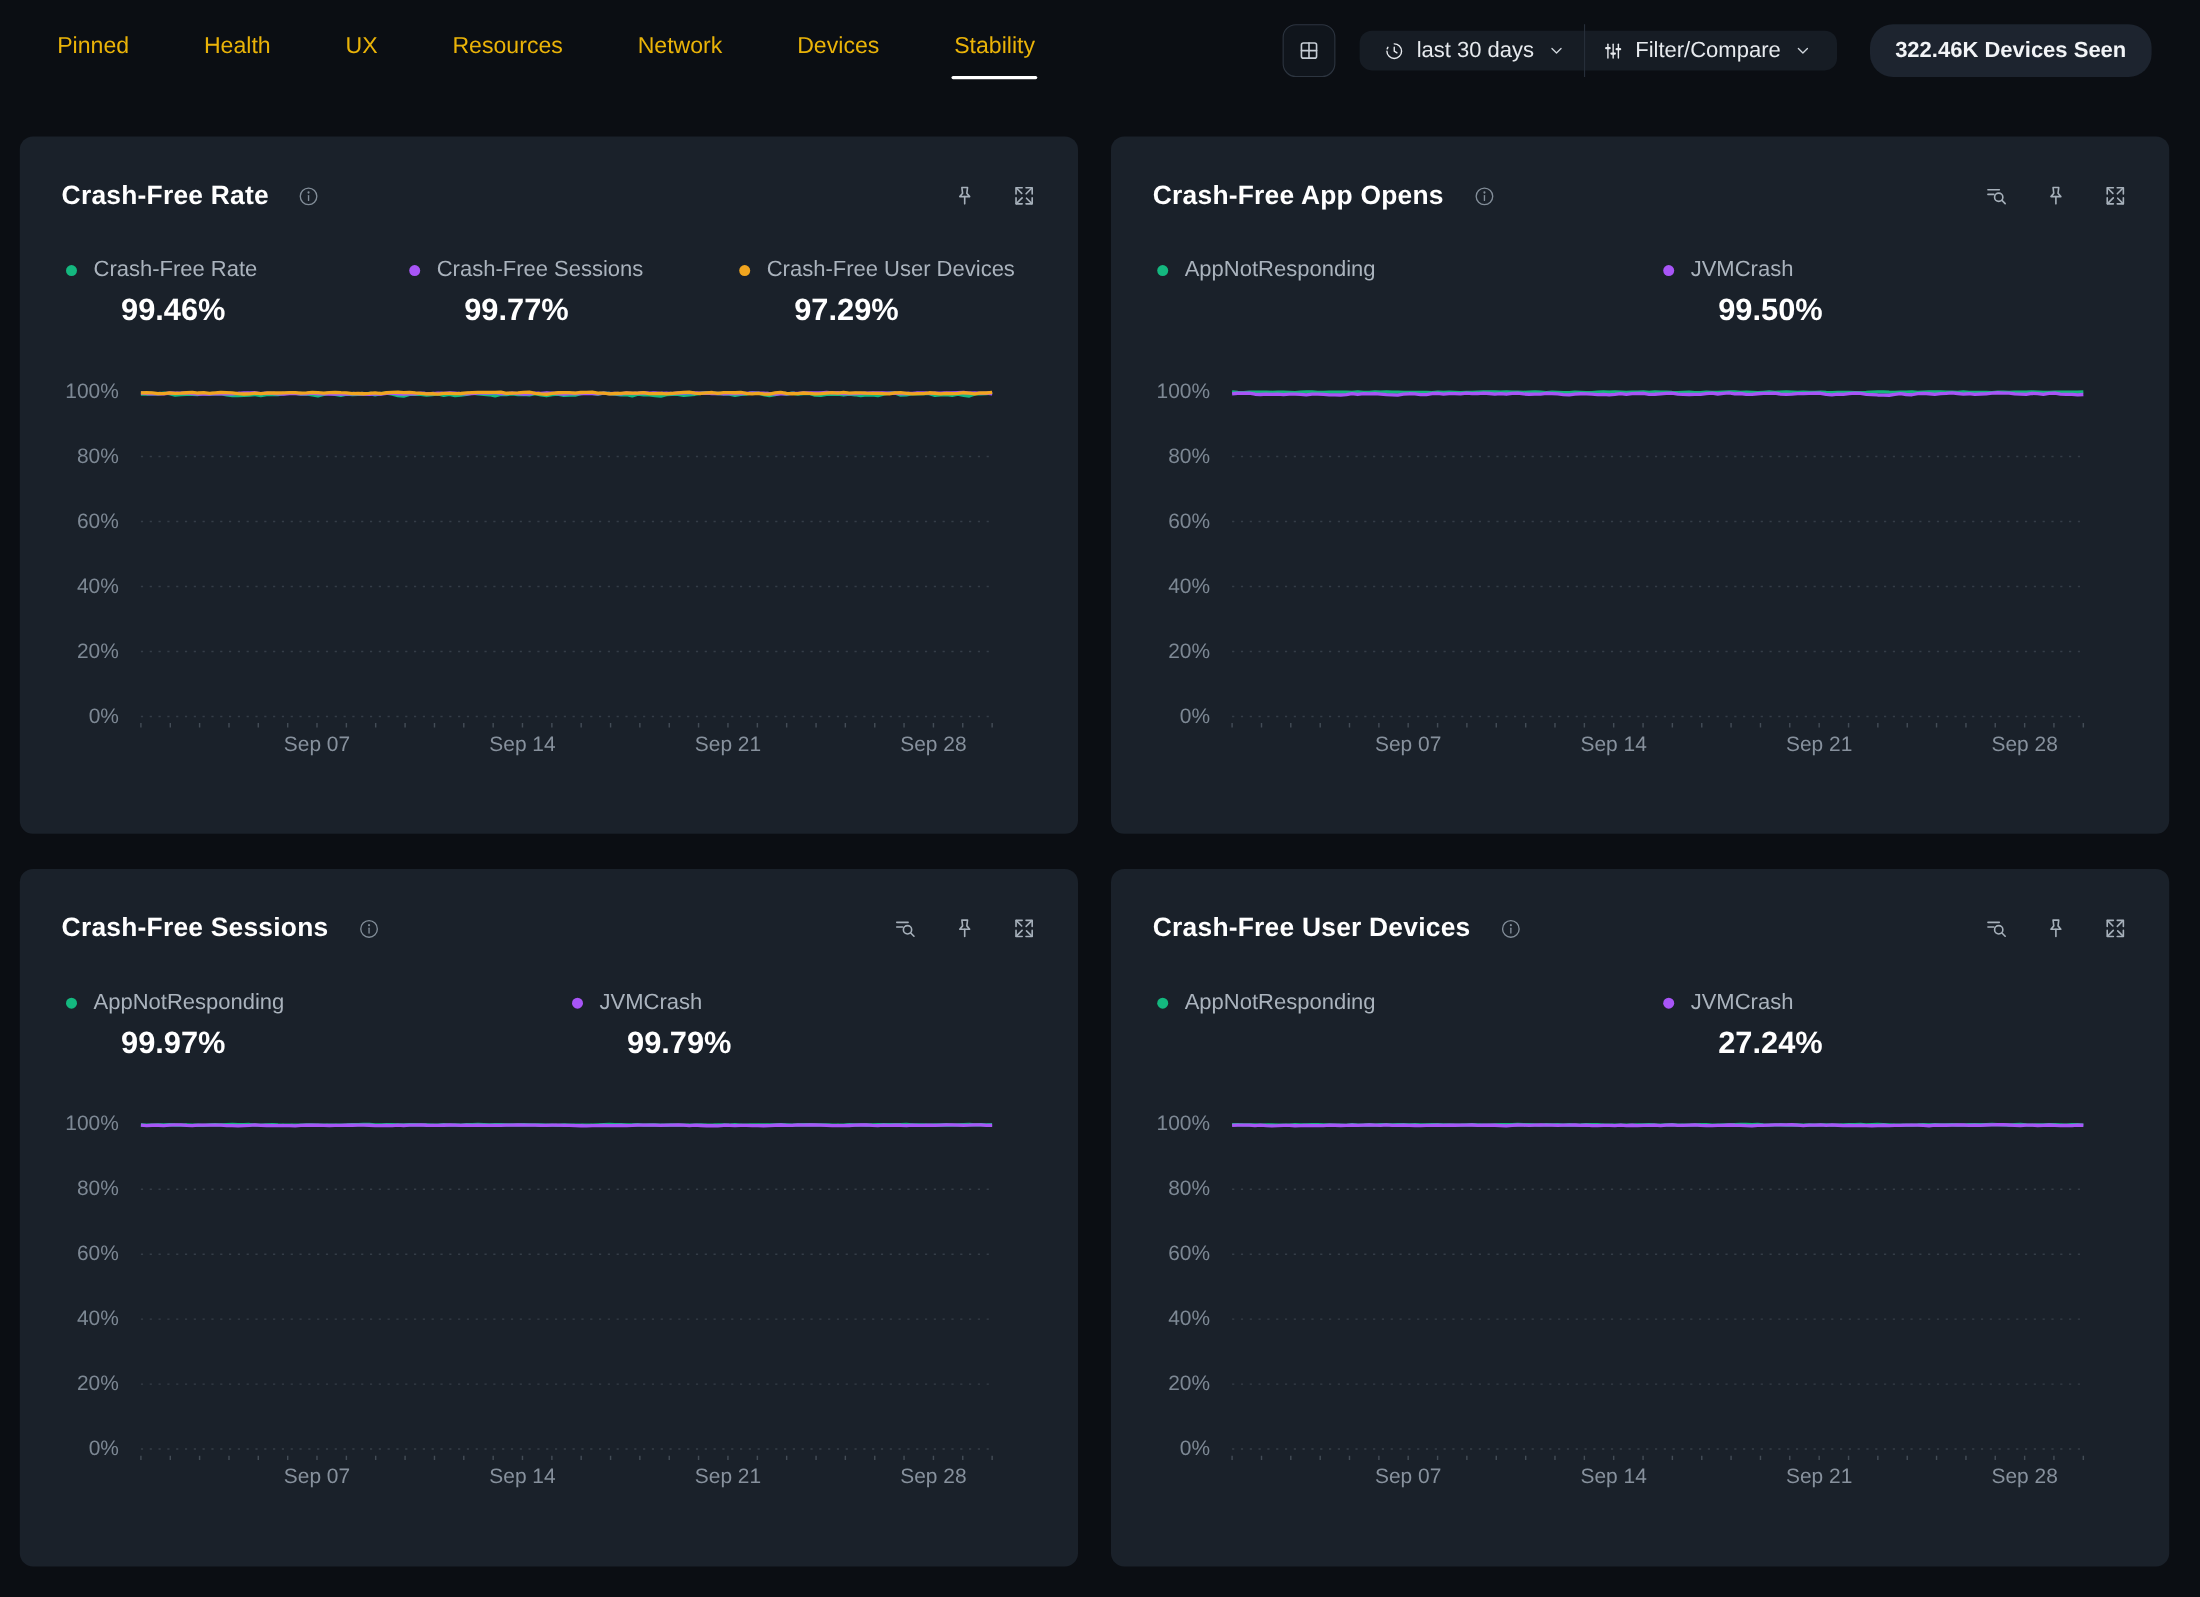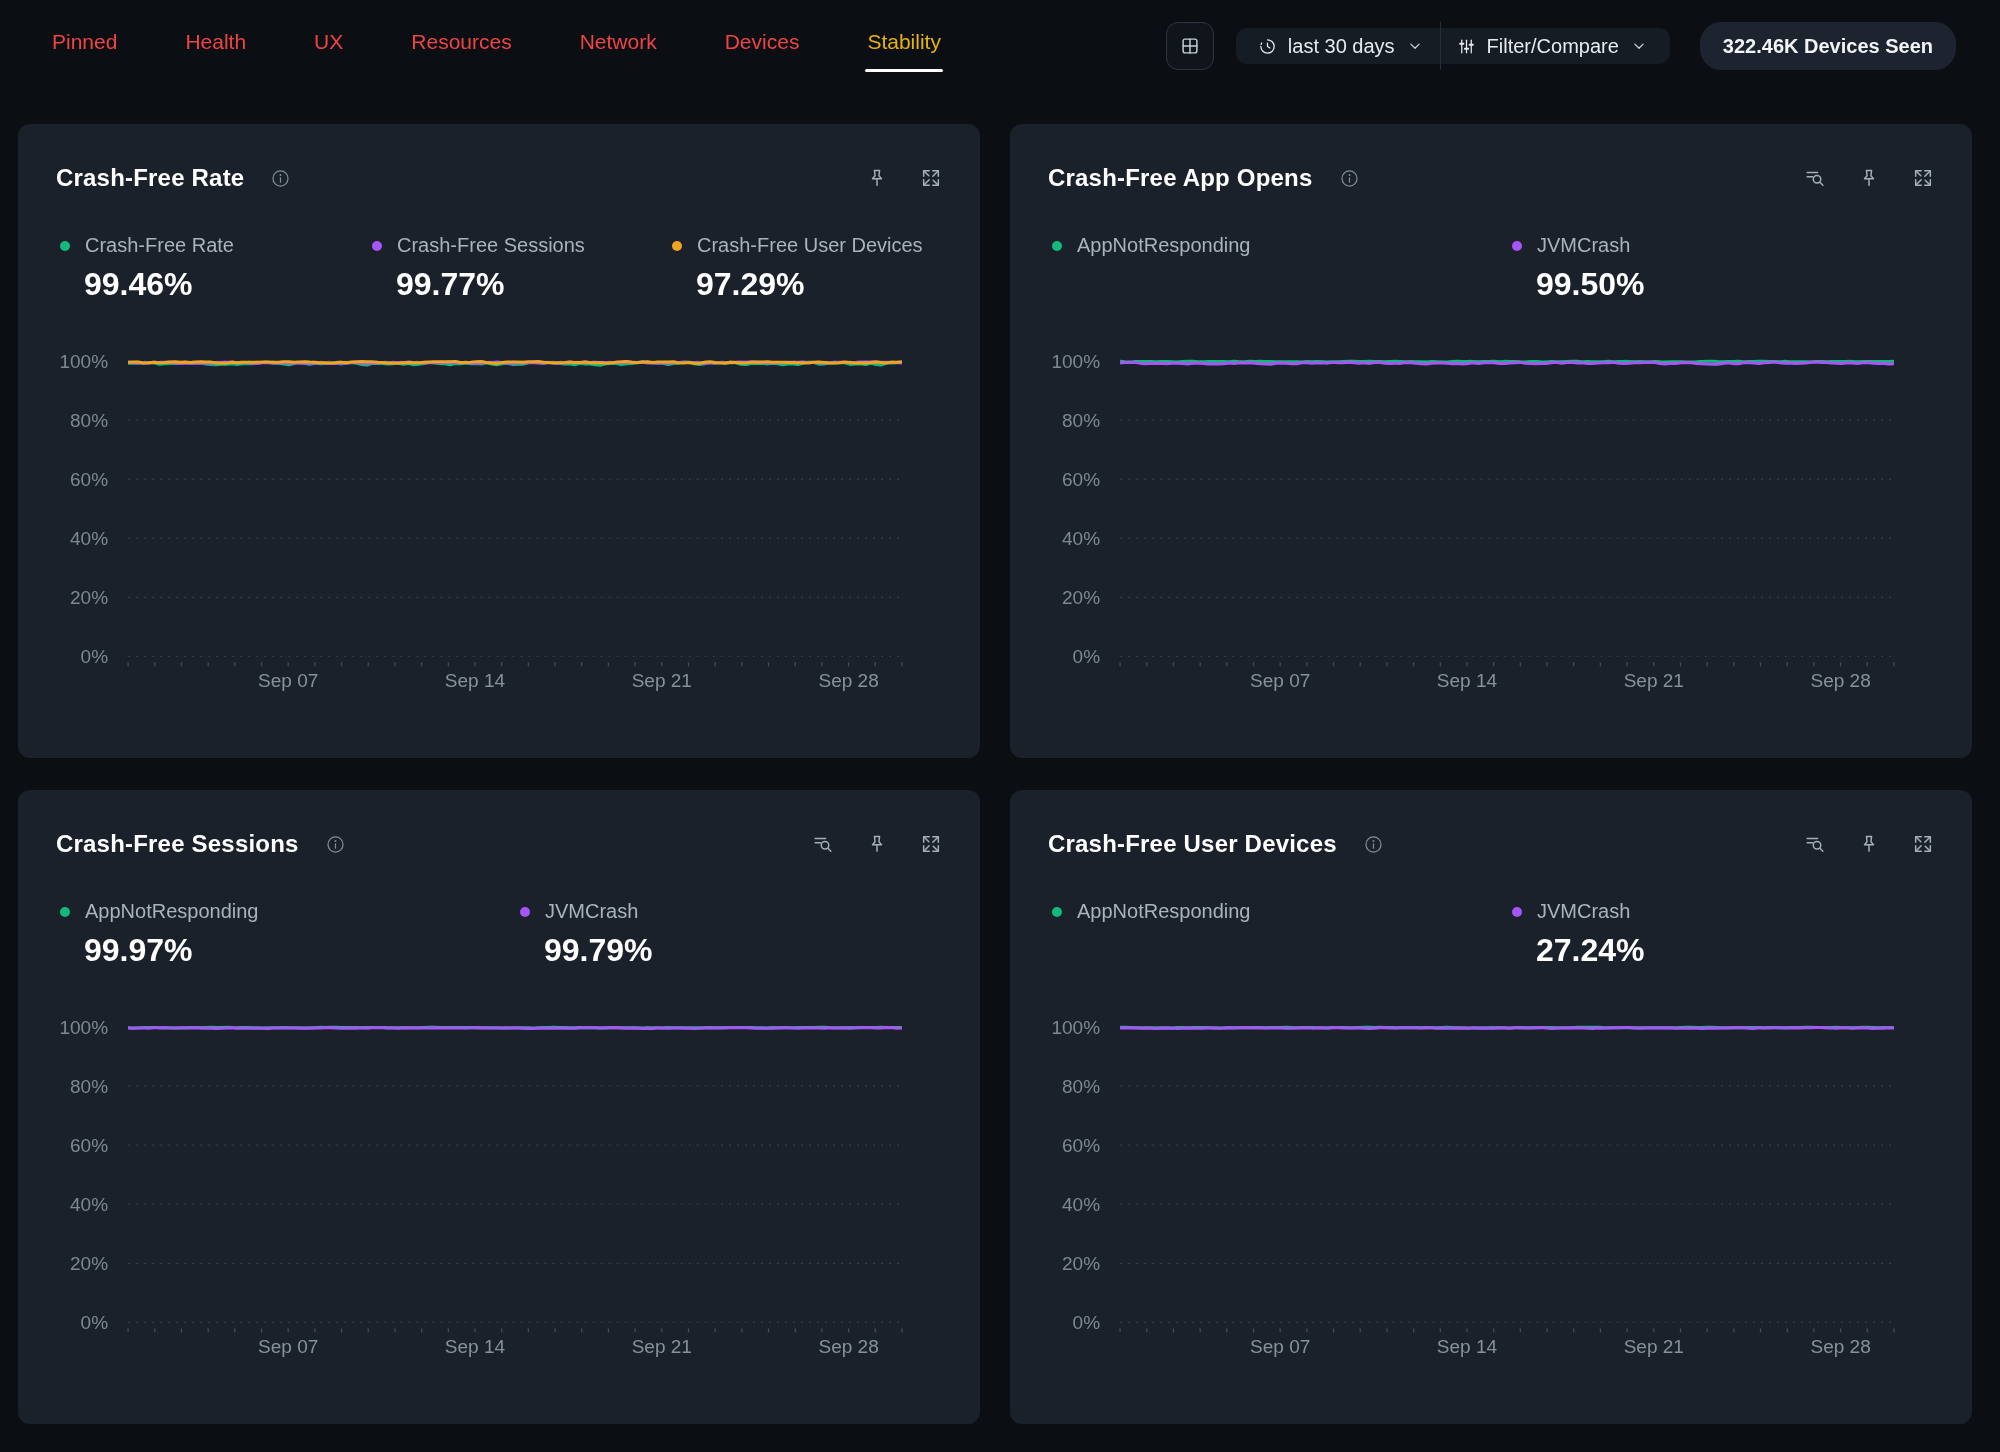--- a/index.html
+++ b/index.html
@@ -8,21 +8,21 @@
     background:#0b0e13;
     font-family:"Liberation Sans","DejaVu Sans",sans-serif;
     color:#e8ecf0;
   }
   
   header { height:92px; display:flex; align-items:center; padding:0 44px 0 50px; }
   .tabs { display:flex; align-items:center; gap:64px; }
   .tab {
     background:none; border:none; cursor:pointer;
     font:400 21px "Liberation Sans","DejaVu Sans",sans-serif;
-    color:#ef4444; position:relative; padding:10px 2px 18px;
+    color:#eab308; position:relative; padding:10px 2px 18px;
   }
   .tab.active { color:#eab308; font-weight:400; }
   .tab.active::after {
     content:""; position:absolute; left:0; right:0; bottom:0;
     height:3px; background:#ffffff; border-radius:2px;
   }
   .nav-right { margin-left:auto; display:flex; align-items:center; gap:22px; }
   .grid-btn {
     width:48px; height:48px; border-radius:12px; cursor:pointer;
     background:#10151c; border:1px solid #2d3540; color:#c6cdd5;
@@ -64,21 +64,21 @@
   .info-wrap .icn { width:21px; height:21px; stroke-width:1.4; }
   .actions { margin-left:auto; display:flex; align-items:center; gap:32px; }
   .actions button { background:none; border:none; color:#a6b0ba; cursor:pointer; display:flex; }
   
   .legend { margin-top:42px; display:grid; padding-left:4px; }
   .legend3 { grid-template-columns:312px 300px 1fr; }
   .legend2 { grid-template-columns:460px 1fr; }
   .legend-top { display:flex; align-items:center; gap:15px; }
   .dot { width:10px; height:10px; border-radius:50%; flex:none; }
   .legend-label { font-size:20px; color:#aab3bd; }
-  .legend-value { margin-left:24px; margin-top:9px; font-size:32px; font-weight:700; color:#ffffff; }
+  .legend-value { margin-left:50px; margin-top:9px; font-size:28px; font-weight:700; color:#ffffff; }
   
   .chart { width:100%; margin-top:44px; display:block; }
   .chart .ytick { fill:#7d8894; font-size:19px; font-family:"Liberation Sans","DejaVu Sans",sans-serif; }
   .chart .xtick { fill:#87919d; font-size:19px; font-family:"Liberation Sans","DejaVu Sans",sans-serif; }
   .chart .grid  { stroke:rgba(162,175,190,0.20); stroke-width:1.3; stroke-dasharray:2 6; }
   .chart .tick  { stroke:rgba(162,175,190,0.30); stroke-width:1.3; }
 </style>
 </head>
 <body>
 

